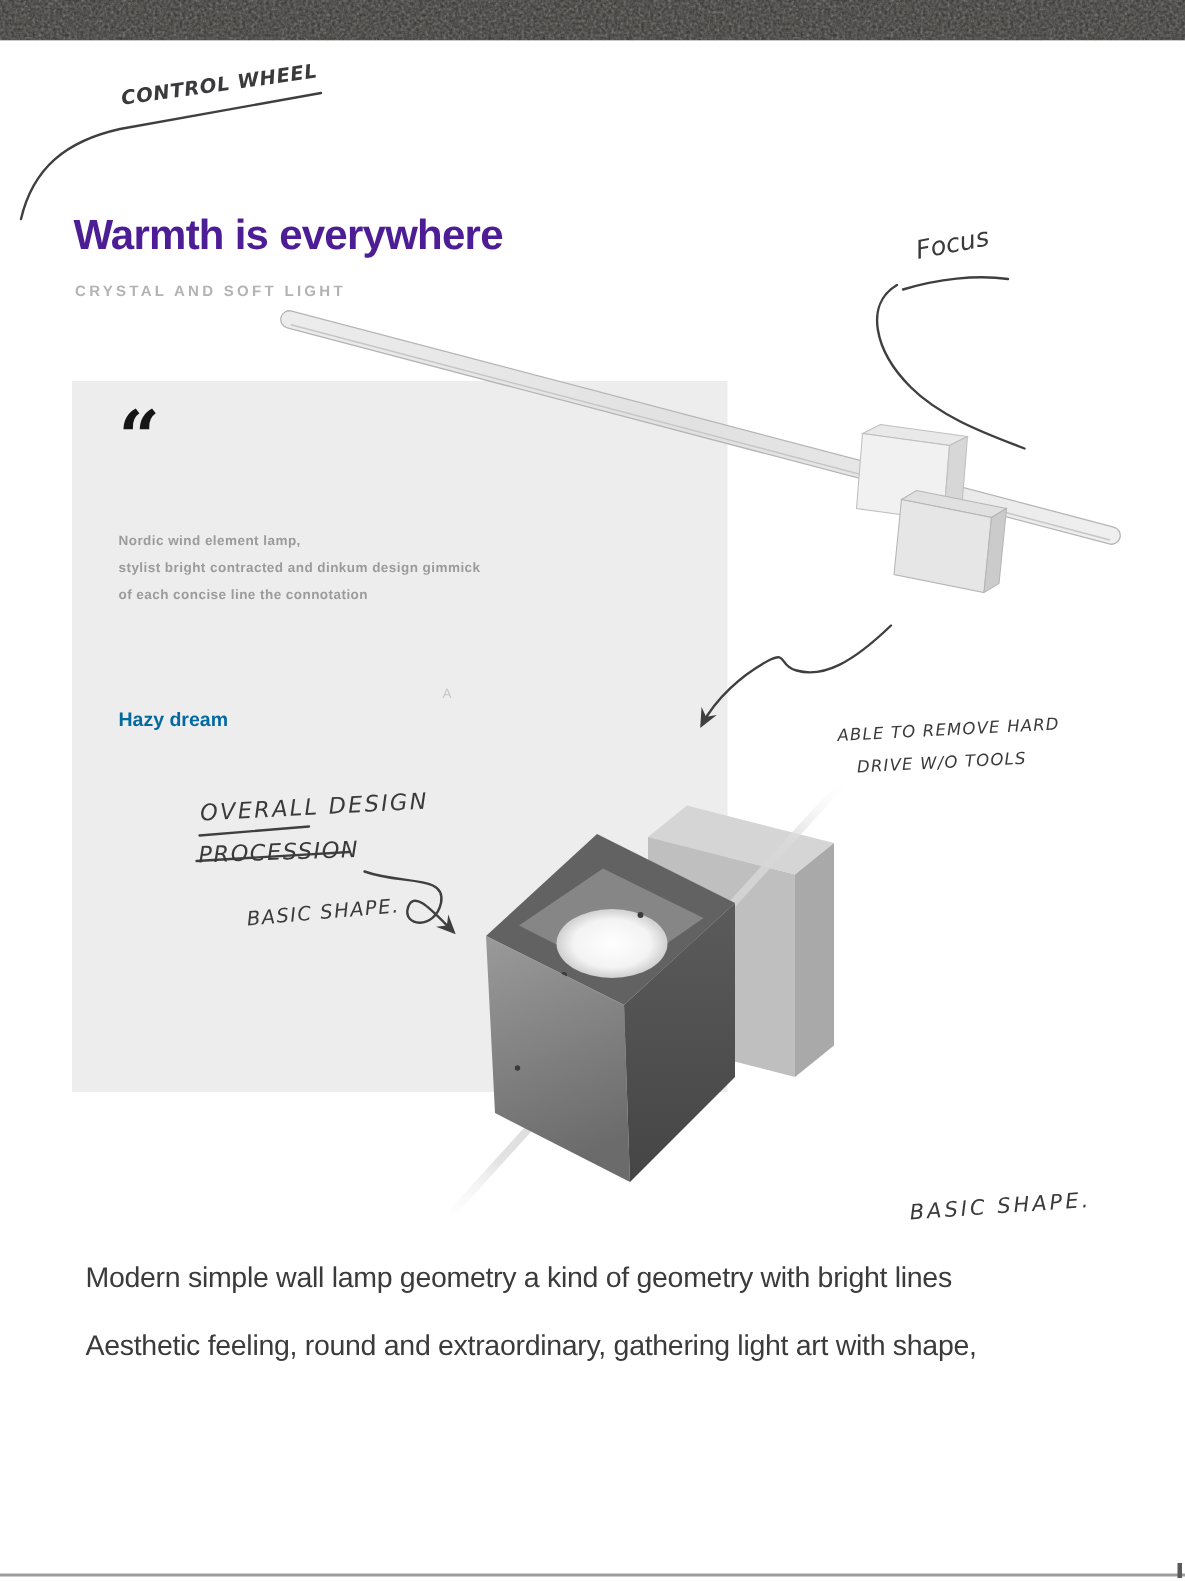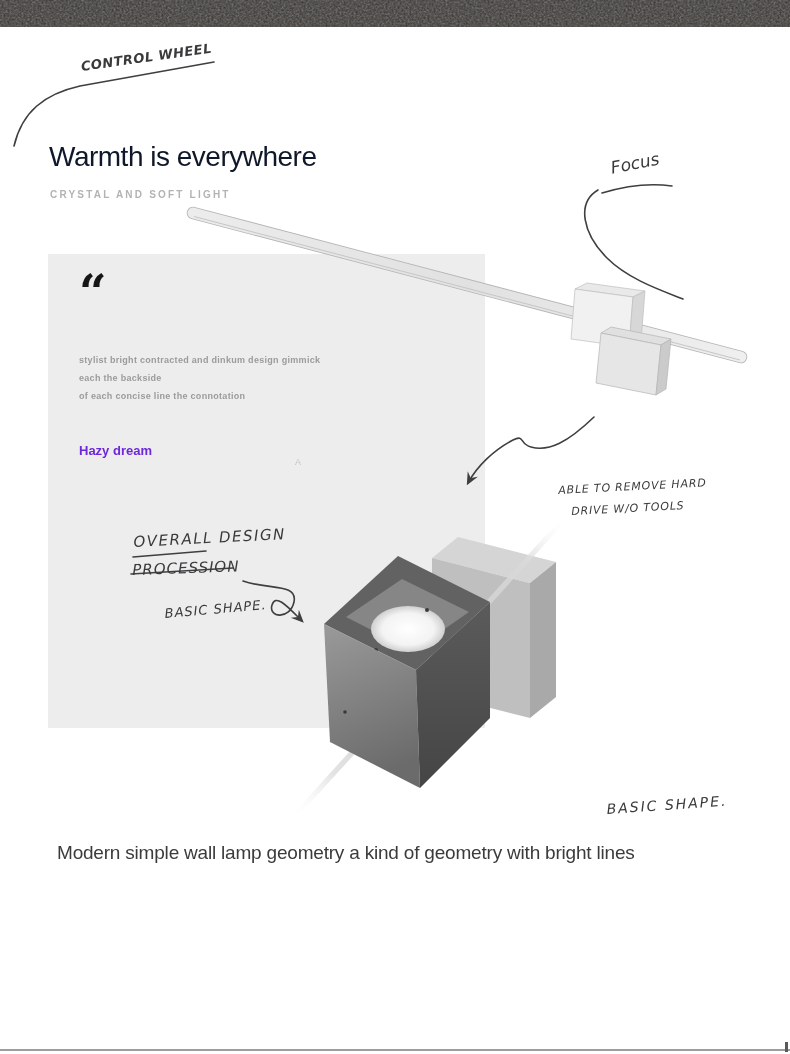--- a/index.html
+++ b/index.html
@@ -2,28 +2,28 @@
 <html><head>
 <meta charset="utf-8">
 <style>
   html,body{margin:0;padding:0;background:#ffffff;}
   .stage{position:relative;width:790px;height:1054px;background:#ffffff;overflow:hidden;
          font-family:"Liberation Sans", sans-serif;}
   .abs{position:absolute;}
   .svg-layer{position:absolute;left:0;top:0;pointer-events:none;}
   .hand{font-family:"DejaVu Sans", sans-serif;font-style:italic;color:#3a3a3c;
         transform-origin:left top;white-space:nowrap;}
-  .title{left:49px;top:141px;font-size:28px;font-weight:normal;color:#0f172a;letter-spacing:-0.5px;}
+  .title{left:49px;top:141px;font-size:28px;font-weight:bold;color:#4c1d95;letter-spacing:-0.5px;}
   .subtitle{left:50px;top:189px;font-size:10px;color:#b3b3b3;letter-spacing:2.2px;font-weight:bold;}
   .panel{left:48px;top:254px;width:437px;height:474px;background:#ededed;}
   .quote-mark{left:31px;top:14px;font-family:"DejaVu Serif", serif;font-weight:bold;
               font-size:48px;color:#161616;line-height:48px;}
   .quote-lines{left:31px;top:97px;font-size:9px;font-weight:bold;color:#9b9b9b;
                letter-spacing:0.3px;line-height:18px;}
-  .quote-caption{left:31px;top:189px;font-size:13px;font-weight:bold;color:#6d28d9;}
+  .quote-caption{left:31px;top:218px;font-size:13px;font-weight:bold;color:#0369a1;}
   .watermark-a{left:247px;top:203px;font-size:9px;color:#c6c6c6;}
   .ctrl-wheel{left:80px;top:59px;font-size:13px;font-weight:bold;letter-spacing:0.5px;transform:rotate(-8deg);}
   .focus{left:609px;top:158px;font-size:17px;transform:rotate(-11deg);}
   .able1{left:558px;top:484px;font-size:11px;letter-spacing:0.8px;transform:rotate(-3deg);}
   .able2{left:571px;top:505px;font-size:11px;letter-spacing:0.8px;transform:rotate(-3deg);}
   .overall1{left:133px;top:533px;font-size:15px;letter-spacing:1.5px;transform:rotate(-3deg);}
   .overall2{left:132px;top:561px;font-size:15px;letter-spacing:1px;transform:rotate(-2deg);}
   .basic-mid{left:164px;top:606px;font-size:13px;letter-spacing:1px;transform:rotate(-5deg);}
   .basic-bottom{left:606px;top:801px;font-size:14px;letter-spacing:2px;transform:rotate(-4deg);}
   .description{left:57px;top:830px;font-size:19px;color:#3b3b3b;line-height:45px;letter-spacing:-0.2px;}
@@ -42,22 +42,22 @@
         <feColorMatrix type="saturate" values="0"></feColorMatrix>
       </filter>
     </defs>
     <rect width="790" height="27" fill="#34312e"></rect>
     <rect width="790" height="27" filter="url(#grain)" opacity="0.5"></rect>
   </svg>
 
   <div class="abs panel">
     <div class="abs quote-mark">“</div>
     <div class="abs quote-lines">
+      <div>Nordic wind element lamp,</div>
       <div>stylist bright contracted and dinkum design gimmick</div>
-      <div>each the backside</div>
       <div>of each concise line the connotation</div>
     </div>
     <div class="abs quote-caption">Hazy dream</div>
     <div class="abs watermark-a">A</div>
   </div>
 
   <svg class="svg-layer" width="790" height="1054">
     <defs>
       <marker id="arrowhead" viewBox="0 0 10 10" refX="8" refY="5" markerWidth="8" markerHeight="8" orient="auto-start-reverse">
         <path d="M0,0.5 L10,5 L0,9.5 L3.5,5 Z" fill="#3f3f41"></path>
@@ -140,18 +140,19 @@
   <div class="abs hand focus">Focus</div>
   <div class="abs hand able1">ABLE TO REMOVE HARD</div>
   <div class="abs hand able2">DRIVE W/O TOOLS</div>
   <div class="abs hand overall1">OVERALL DESIGN</div>
   <div class="abs hand overall2">PROCESSION</div>
   <div class="abs hand basic-mid">BASIC SHAPE.</div>
   <div class="abs hand basic-bottom">BASIC SHAPE.</div>
 
   <div class="abs description">
     <div>Modern simple wall lamp geometry a kind of geometry with bright lines</div>
+    <div>Aesthetic feeling, round and extraordinary, gathering light art with shape,</div>
   </div>
 
   <div class="abs bottom-divider"></div>
   <div class="abs bottom-tick"></div>
 
 </div>
 
 </body></html>

